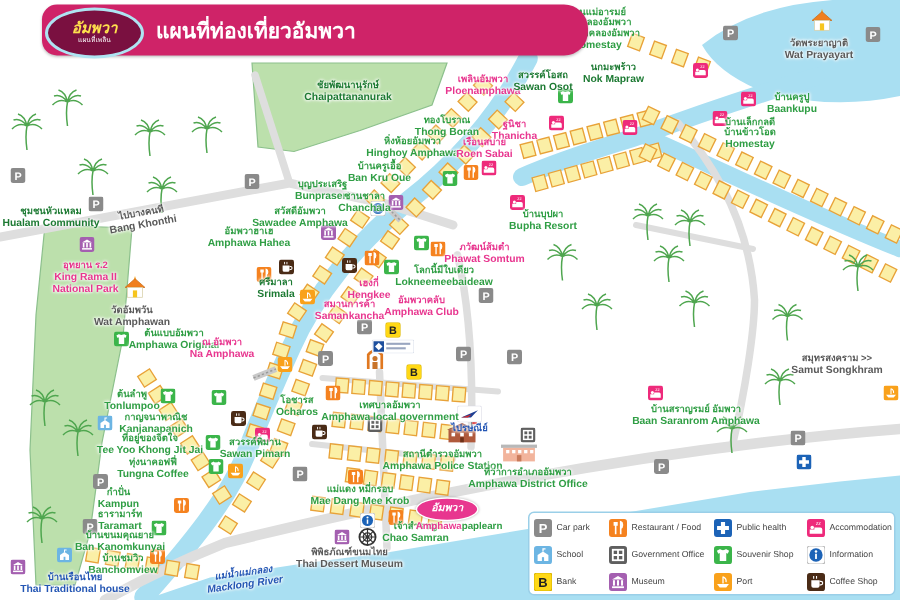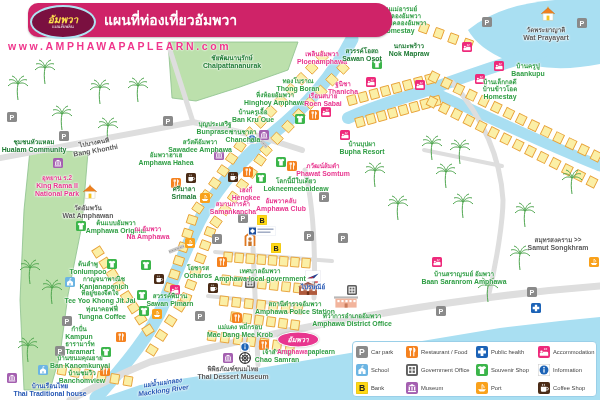--- a/index.html
+++ b/index.html
@@ -844,21 +844,20 @@
     <div class="cap"><span class="a">Amphawa</span><span class="b">paplearn</span></div>
   </div>
 
   <div id="banner">
     <div id="logo">
       <span class="l1">อัมพวา</span>
       <span class="l2">แผนที่เพลิน</span>
     </div>
     <span id="title-th">แผนที่ท่องเที่ยวอัมพวา</span>
   </div>
-  <div id="website">www.AMPHAWAPAPLEARN.com</div>
 
   <div id="legend">
       <div class="lg-item">
         <span style="line-height:0"><svg width="12" height="12" viewBox="0 0 10 10">
             <rect width="10" height="10" rx="1.6" fill="#8a8a8a"></rect>
             <text x="5" y="7.8" font-size="7.2" font-weight="bold" fill="#fff" text-anchor="middle" font-family="Liberation Sans,sans-serif">P</text>
           </svg></span>
         <span>Car park</span>
       </div>
       <div class="lg-item">

